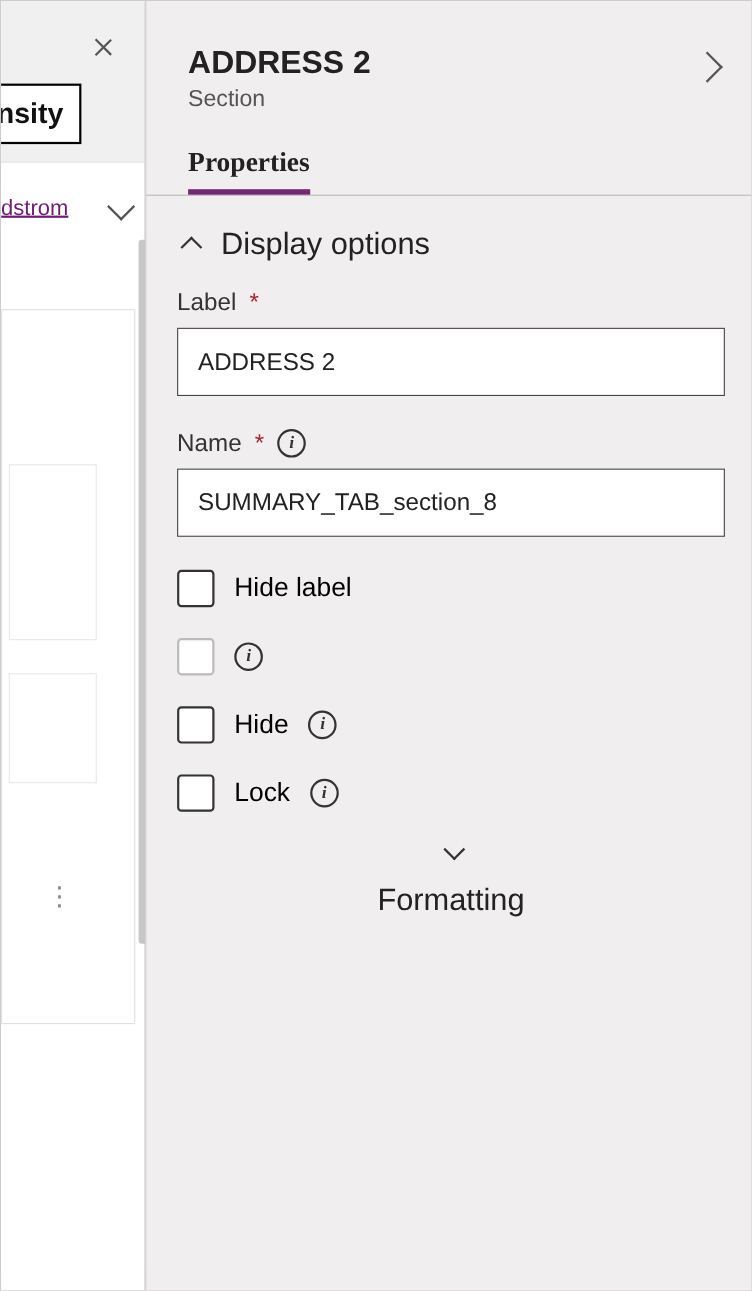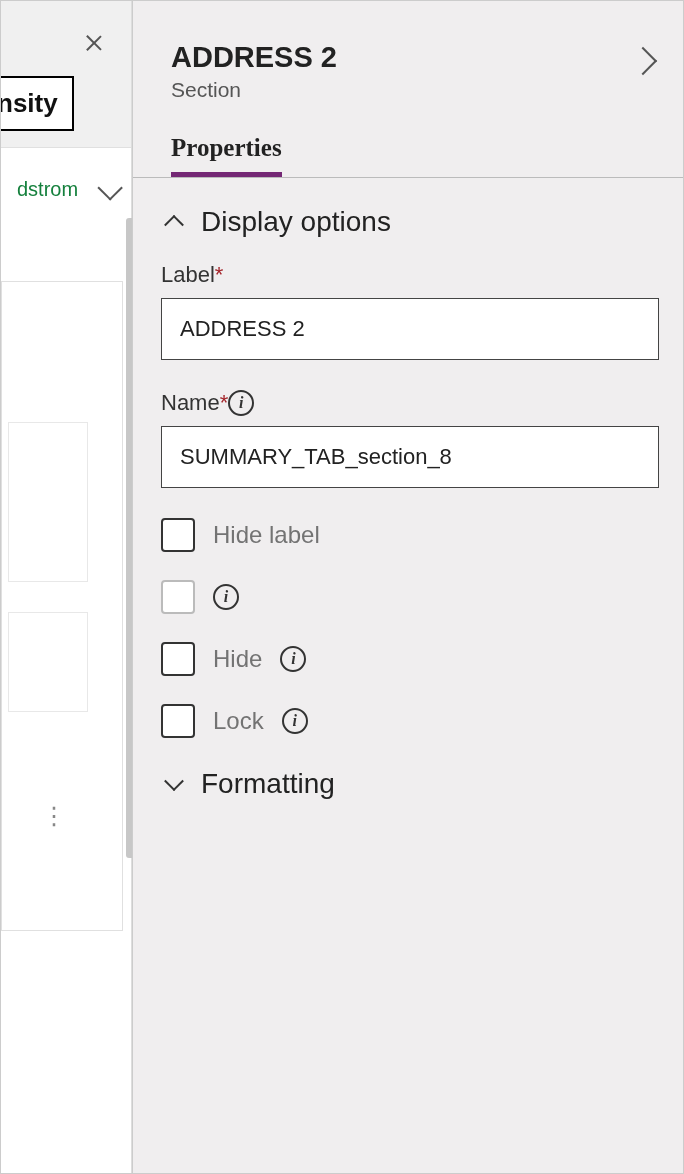--- a/index.html
+++ b/index.html
@@ -59,23 +59,24 @@
     }
     .left-body {
       position: relative;
       height: calc(100% - 165px);
       background: #fff;
     }
     .dstrom-row {
       display: flex;
       align-items: center;
       justify-content: space-between;
-      padding: 30px 8px 20px 16px;
-      color: #15803d;
+      padding: 30px 8px 20px 0;
+      color: #701a75;
       font-size: 20px;
+      text-decoration: underline;
     }
     .chevron-small {
       width: 18px;
       height: 18px;
       border-right: 2px solid #555;
       border-bottom: 2px solid #555;
       transform: rotate(45deg) translateY(-3px);
       margin-right: 6px;
     }
     .ghost-card {
@@ -168,21 +169,21 @@
       flex: 1;
       overflow: auto;
     }
     .group-header {
       display: flex;
       align-items: center;
       gap: 20px;
       margin-bottom: 24px;
       cursor: pointer;
     }
-    .group-header.collapsed { margin-top: 30px; }
+    .group-header.collapsed { margin-top: 30px; flex-direction: column; }
     .gh-chevron {
       width: 14px;
       height: 14px;
       border-right: 2px solid #333;
       border-bottom: 2px solid #333;
       transform: rotate(-135deg) translate(-2px, -2px);
       margin-left: 6px;
     }
     .gh-chevron.down {
       transform: rotate(45deg) translate(-2px, -2px);
@@ -190,21 +191,21 @@
     .group-title {
       font-size: 28px;
       color: #222;
     }
     .field-label {
       font-size: 22px;
       color: #333;
       margin-bottom: 10px;
       display: flex;
       align-items: flex-end;
-      gap: 0;
+      gap: 12px;
     }
     .required { color: #a4262c; font-size: 22px; }
     .info-icon {
       display: inline-flex;
       width: 26px;
       height: 26px;
       border: 2px solid #333;
       border-radius: 50%;
       align-items: center;
       justify-content: center;
@@ -240,21 +241,21 @@
       border-radius: 4px;
       cursor: pointer;
       flex-shrink: 0;
     }
     .checkbox.disabled {
       border-color: #bbb;
       cursor: not-allowed;
     }
     .check-label {
       font-size: 24px;
-      color: #737373;
+      color: #000000;
     }
     .check-label.disabled { color: #999; }
   </style>
 </head>
 <body>
 
 <div class="left-residual">
   <div class="left-top">
     <div class="close-x"></div>
     <div class="nsity-box">nsity</div>

